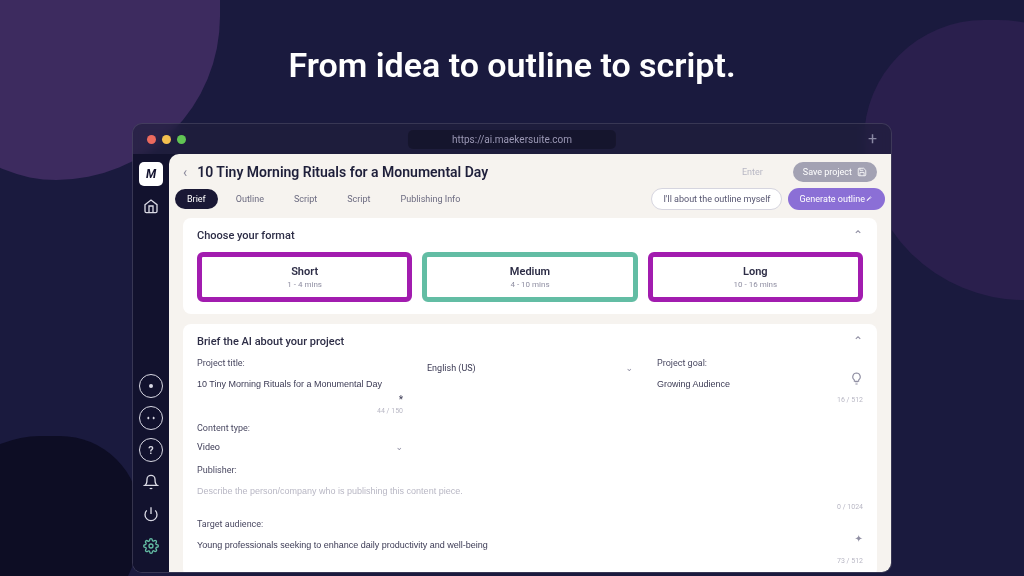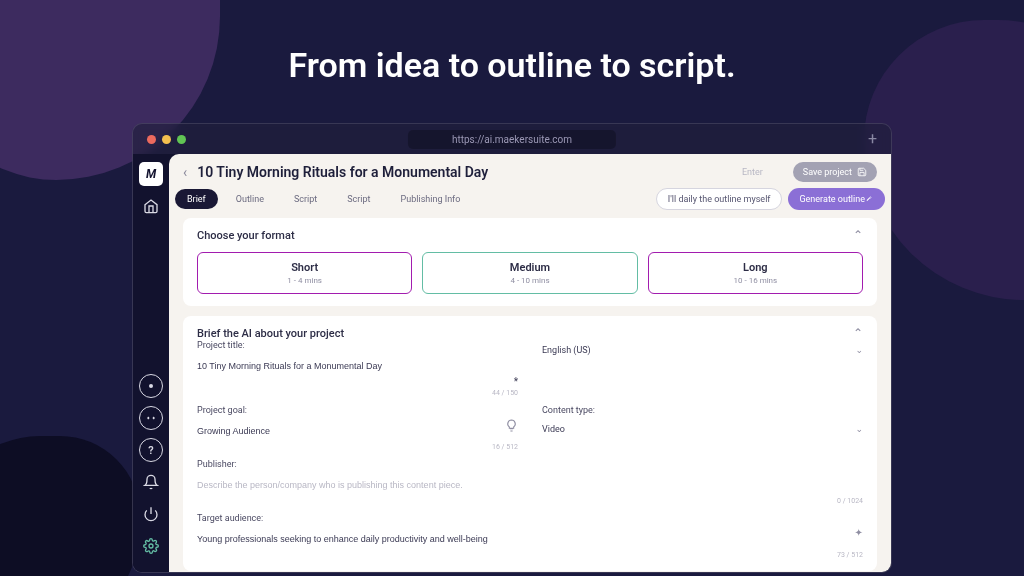--- a/index.html
+++ b/index.html
@@ -198,33 +198,34 @@
   color: #2d2d46;
 }
 .chevron { color: #8f8ea2; font-size: 12px; }
 .format-row {
   display: flex;
   gap: 10px;
   margin-top: 10px;
 }
 .format-opt {
   flex: 1;
-  border: 1px solid #a21caf;
+  border: 5px solid #a21caf;
   border-radius: 6px;
   text-align: center;
   padding: 8px 6px;
   cursor: pointer;
 }
 .format-opt.selected { border-color: #63bda4; }
 .format-name { font-size: 11px; font-weight: 600; color: #2d2d46; }
 .format-sub { font-size: 8px; color: #8f8ea2; margin-top: 2px; }
 .field-grid {
   display: grid;
-  grid-template-columns: 1fr 1fr;
+  grid-template-columns: 1fr 1fr 1fr;
   gap: 8px 24px;
+  margin-top: 10px;
 }
 .field { position: relative; }
 .field-label {
   font-size: 9px;
   color: #4a4962;
   margin-bottom: 4px;
   display: flex; align-items: center; gap: 4px;
 }
 .field-input {
   width: 100%;
@@ -343,21 +344,21 @@
         </div>
       </div>
 
       <div class="tabs-row">
         <div class="tab-pill active">Brief</div>
         <div class="tab-pill">Outline</div>
         <div class="tab-pill">Script</div>
         <div class="tab-pill">Script</div>
         <div class="tab-pill">Publishing Info</div>
         <div class="tabs-right">
-          <div class="outline-self-btn">I'll daily the outline myself</div>
+          <div class="outline-self-btn">I'll about the outline myself</div>
           <div class="gen-outline-btn">
             <span>Generate outline</span>
             <svg viewBox="0 0 24 24" fill="currentColor">
                 <path d="M15 4l-1 2-2 1 2 1 1 2 1-2 2-1-2-1-1-2zM4 14l10-10 2 2L6 16l-2-2z"></path>
               </svg>
           </div>
         </div>
       </div>
 
       <div class="content-scroll">

